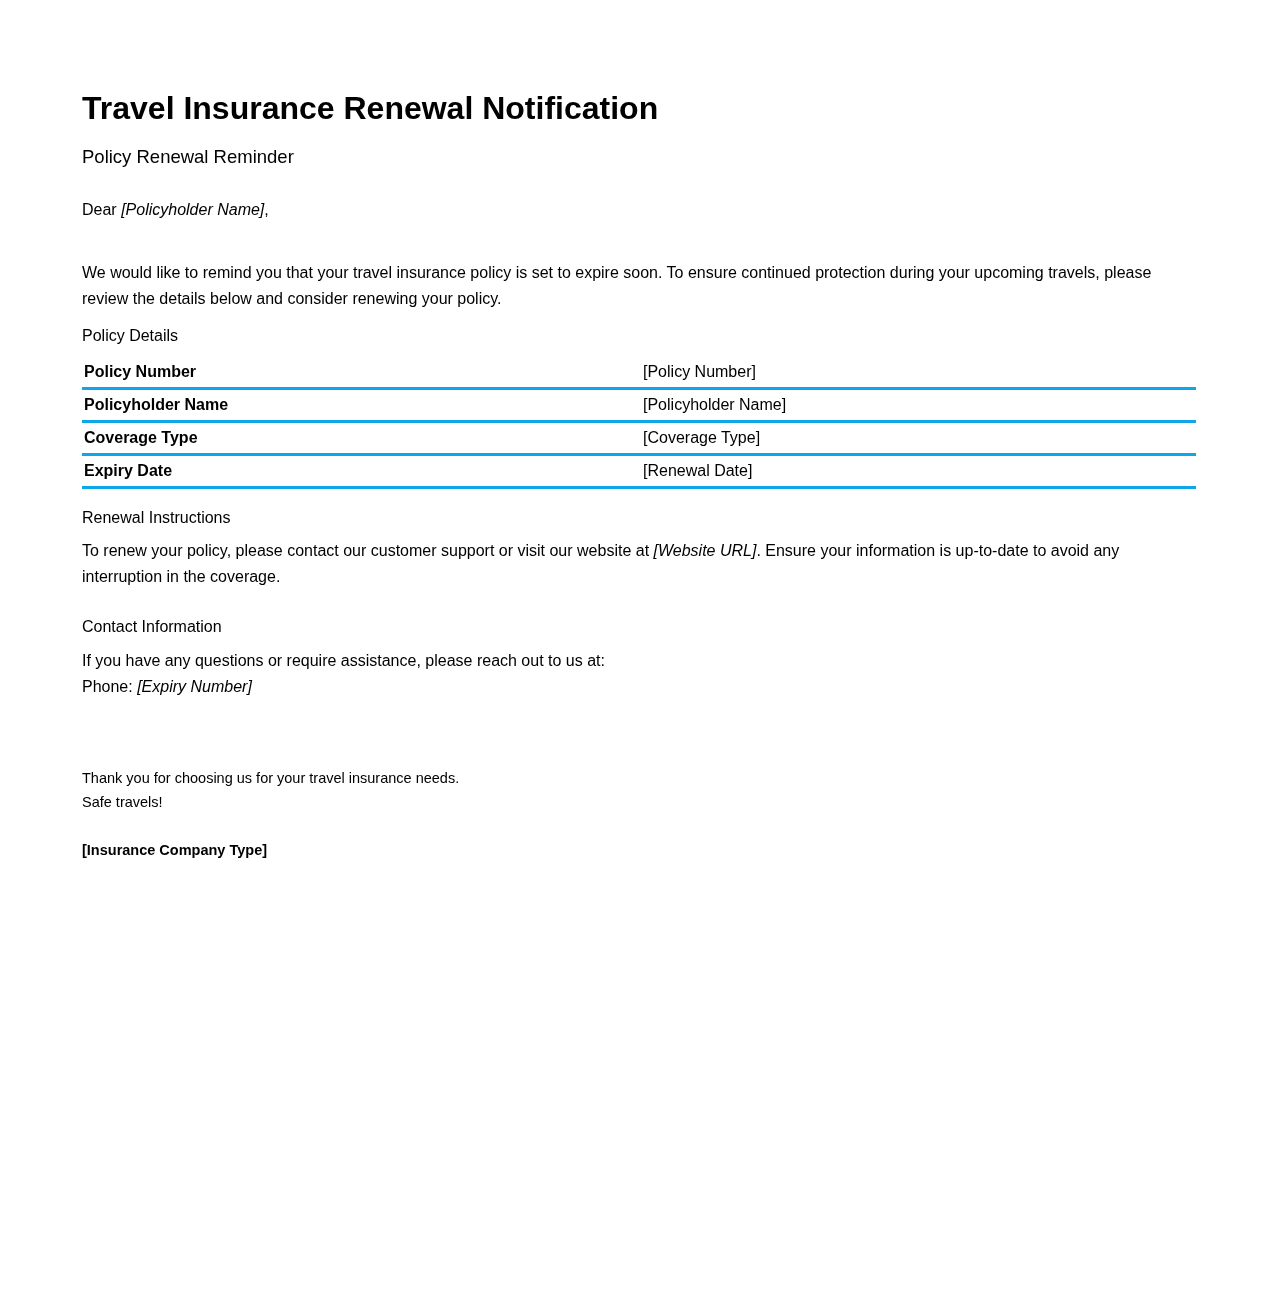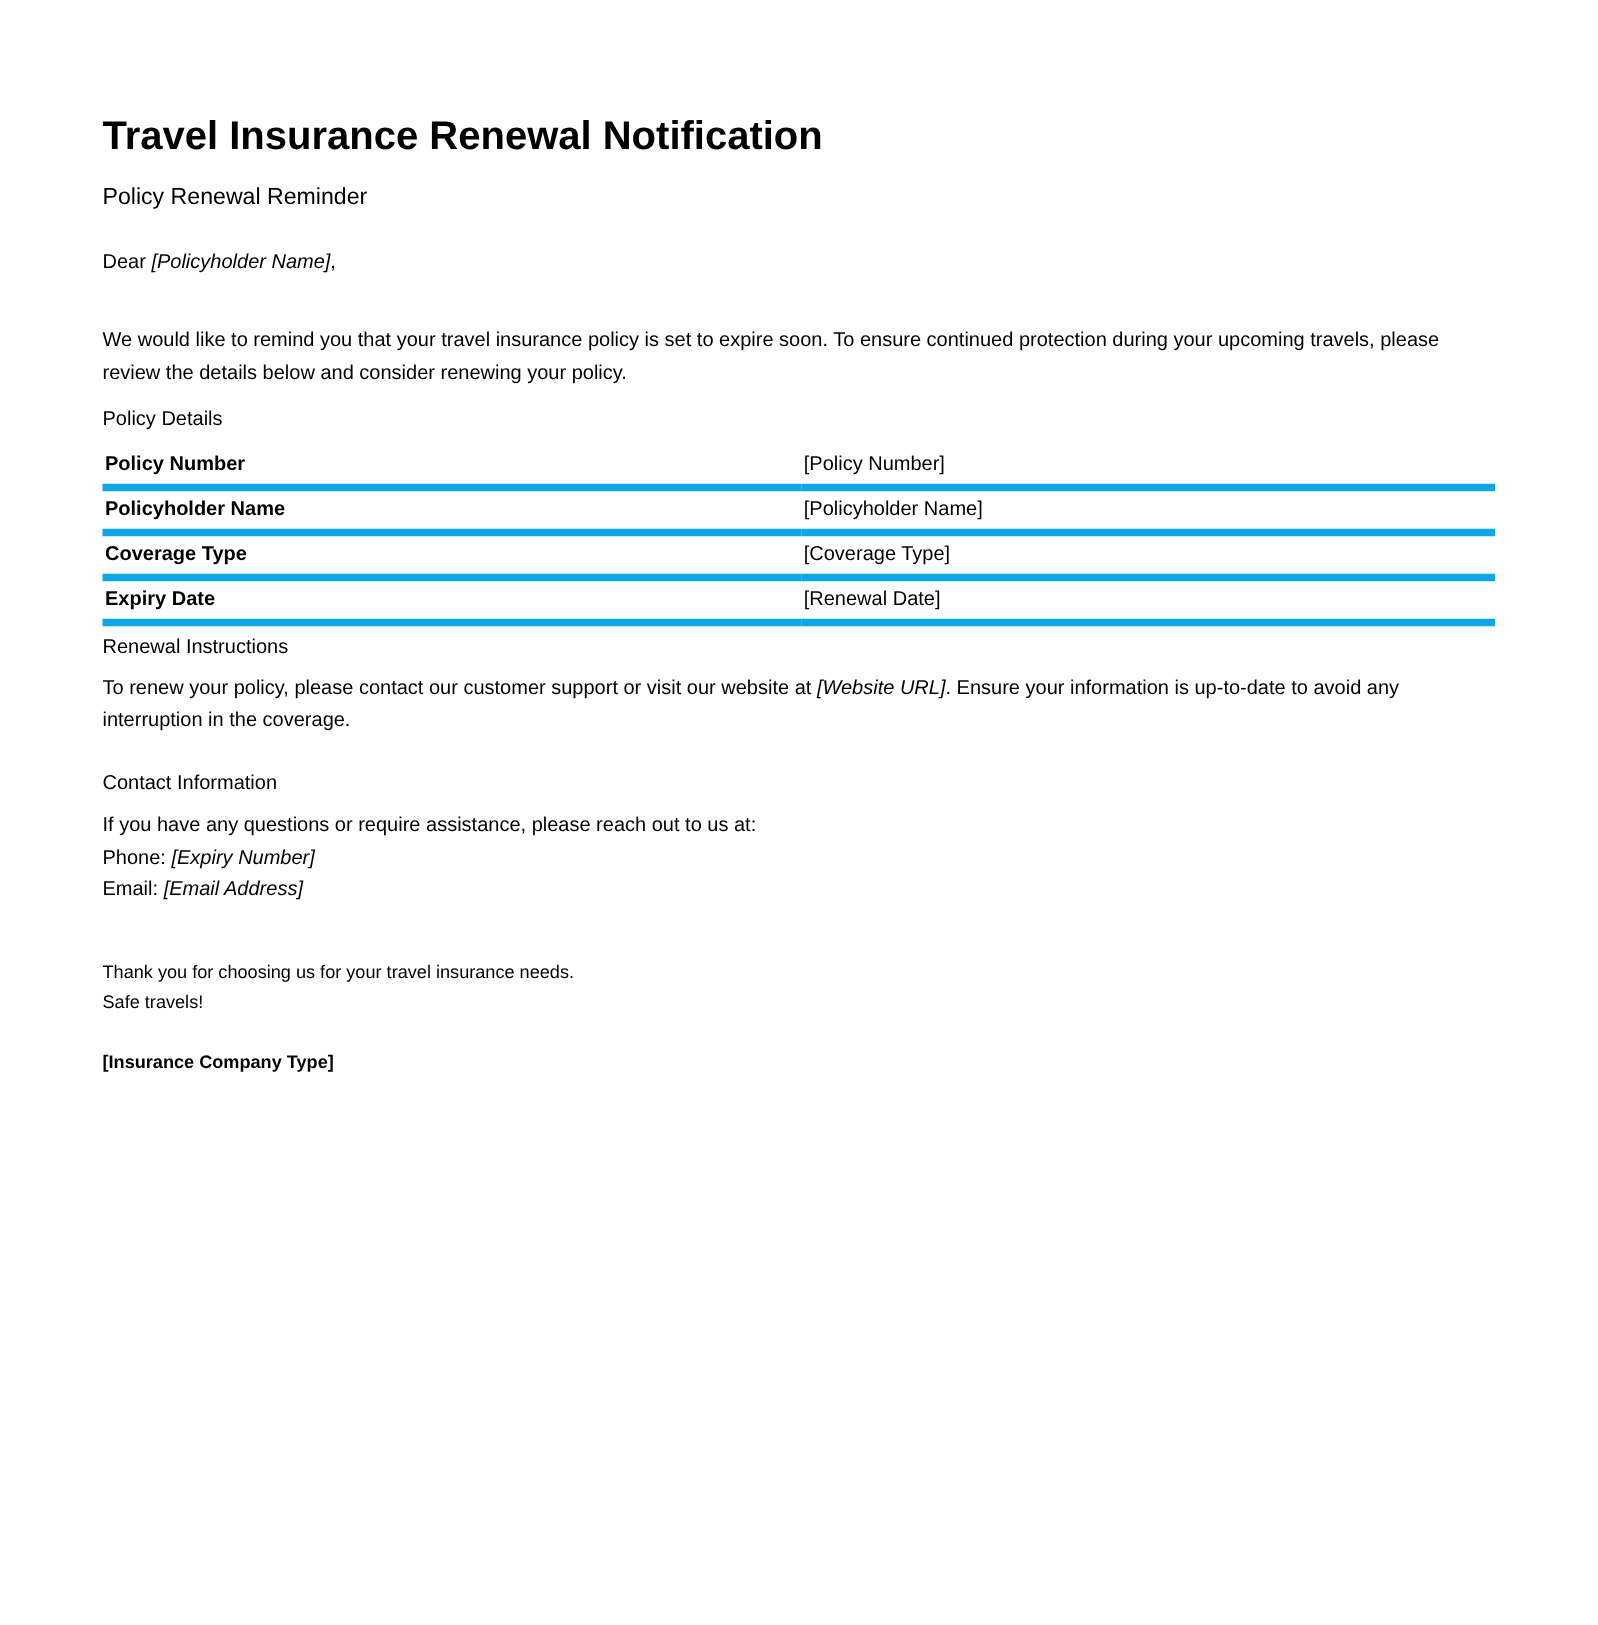--- a/index.html
+++ b/index.html
@@ -69,21 +69,21 @@
       position: absolute;
       top: 357px;
       left: 82px;
       width: 1114px;
       border-collapse: collapse;
       font-size: 16px;
     }
     .details-table td {
       height: 30px;
       padding: 0 2px;
-      border-bottom: 6px solid #0ea5e9;
+      border-bottom: 3px solid #0ea5e9;
       vertical-align: middle;
       line-height: 20px;
     }
     .details-table td.label {
       font-weight: bold;
       width: 555px;
     }
     .renewal-text {
       position: absolute;
       top: 538px;
@@ -155,21 +155,20 @@
 
   <h3 class="section-heading h-renewal">Renewal Instructions</h3>
 
   <p class="renewal-text"><span>To renew your policy, please contact our customer support or visit our website at </span><em>[Website URL]</em><span>. Ensure your information is up-to-date to avoid any interruption in the coverage.</span></p>
 
   <h3 class="section-heading h-contact">Contact Information</h3>
 
   <div class="contact-block">
     <div>If you have any questions or require assistance, please reach out to us at:</div>
     <div><span>Phone: </span><em>[Expiry Number]</em></div>
-    <div><span>Email: </span><em>[Email Address]</em></div>
   </div>
 
   <div class="closing">
     <div>Thank you for choosing us for your travel insurance needs.</div>
     <div>Safe travels!</div>
   </div>
 
   <div class="company">[Insurance Company Type]</div>
 
 </div>

